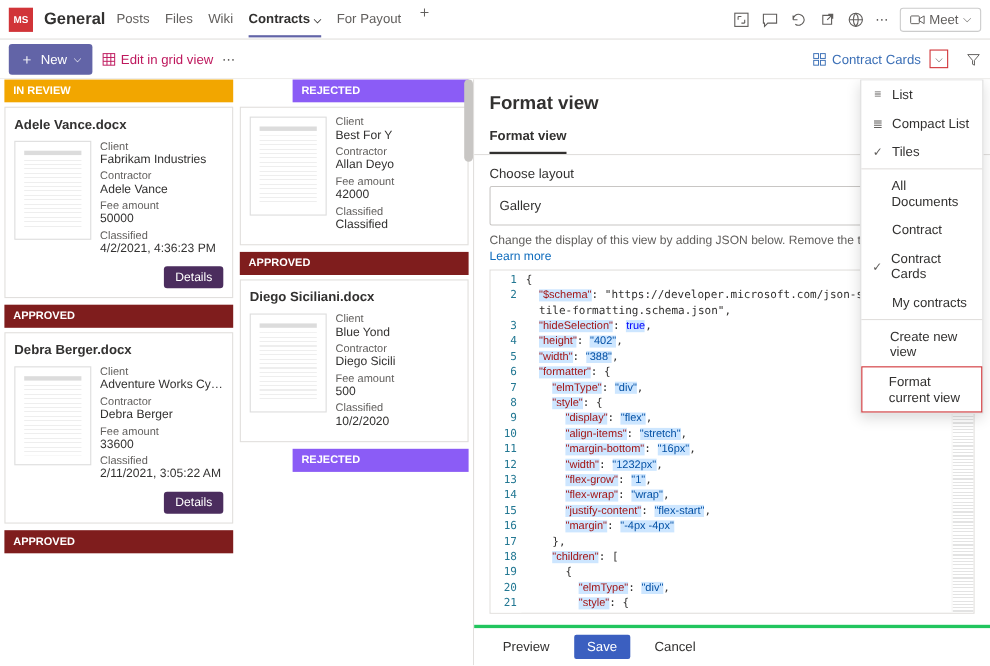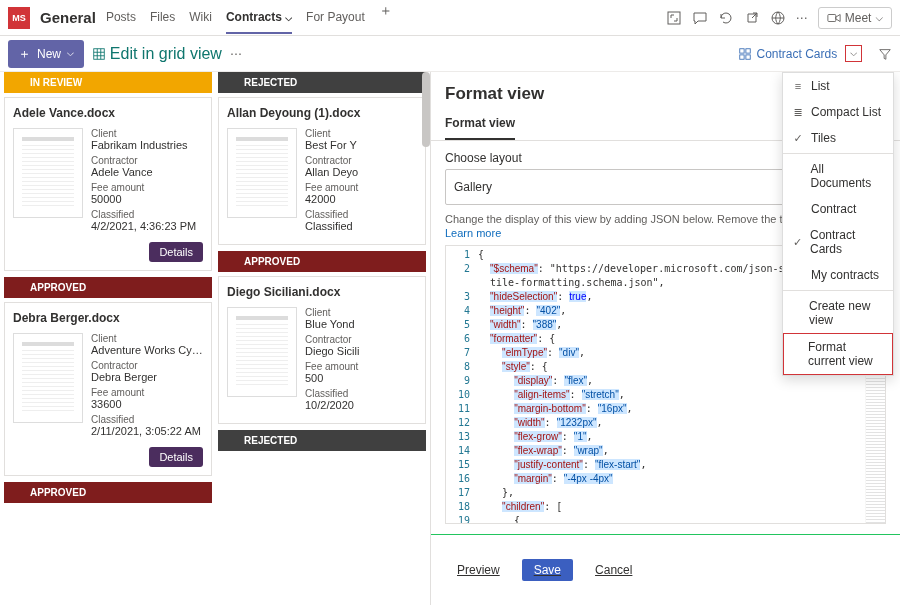--- a/index.html
+++ b/index.html
@@ -18,38 +18,38 @@
 .header-icons { display: flex; gap: 10px; align-items: center; color: #605e5c; }
 .hicon { width: 16px; height: 16px; cursor: pointer; }
 .meet-btn { display: flex; align-items: center; gap: 4px; border: 1px solid #ccc; border-radius: 3px; padding: 3px 8px; font-size: 12px; cursor: pointer; }
 .meet-chev { font-size: 10px; color: #605e5c; }
 
 
 .cmdbar { display: flex; align-items: center; height: 36px; padding: 0 8px; gap: 8px; border-bottom: 1px solid #edebe9; }
 .new-btn { background: #6264a7; color: #fff; padding: 5px 10px; border-radius: 3px; font-size: 12px; display: flex; align-items: center; gap: 6px; cursor: pointer; }
 .new-btn .plus { font-size: 13px; }
 .new-btn .chev { font-size: 9px; }
-.edit-grid { display: flex; align-items: center; gap: 4px; color: #0f766e; font-size: 16px; cursor: pointer; }
+.edit-grid { display: flex; gap: 4px; color: #be185d; font-size: 12px; cursor: pointer; }
 .more { color: #605e5c; cursor: pointer; }
 .cmdbar-spacer { flex: 1; }
 .view-selector { display: flex; align-items: center; gap: 4px; color: #3b6fb6; font-size: 12px; cursor: pointer; }
 .view-chev { border: 1.5px solid #d13438; padding: 2px 4px; font-size: 9px; color: #605e5c; }
 .filter-icon { color: #605e5c; cursor: pointer; margin-left: 8px; }
 
 
 .main { flex: 1; display: flex; overflow: hidden; position: relative; }
 
 
 .board { width: 430px; overflow-y: auto; background: #fff; padding: 0; position: relative; }
 .board-cols { display: flex; gap: 6px; padding: 0 4px; }
 .col { flex: 1; min-width: 0; }
-.col-header { font-size: 10px; font-weight: 600; color: #fff; padding: 5px 26px; margin-bottom: 4px; }
+.col-header { font-size: 10px; font-weight: 600; color: #fff; padding: 5px 8px; margin-bottom: 4px; }
 .col-header.review { background: #f2a600; }
 .col-header.approved { background: #7f1d1d; }
-.col-header.rejected { background: #404040; }
+.col-header.rejected { background: #8b5cf6; margin-left: 48px; }
 .card { background: #fff; border: 1px solid #e1dfdd; margin-bottom: 6px; padding: 8px; }
 .card-title { font-size: 12px; font-weight: 600; margin-bottom: 8px; }
 .card-body { display: flex; gap: 8px; }
 .doc-thumb { width: 70px; height: 90px; border: 1px solid #ddd; background: #fff; position: relative; flex-shrink: 0; }
 .doc-thumb::before { content: ""; position: absolute; left: 8px; right: 8px; top: 8px; height: 4px; background: #dcdcdc; }
 .doc-thumb::after { content: ""; position: absolute; left: 8px; right: 8px; top: 16px; bottom: 8px; background: repeating-linear-gradient(#eee 0, #eee 1px, transparent 1px, transparent 4px); }
 .card-fields { flex: 1; min-width: 0; font-size: 11px; }
 .field-label { color: #605e5c; font-size: 10px; }
 .field-value { color: #323130; margin-bottom: 4px; white-space: nowrap; overflow: hidden; text-overflow: ellipsis; }
 .details-btn { background: #4b2d5e; color: #fff; font-size: 11px; padding: 4px 10px; border-radius: 3px; margin-top: 6px; float: right; cursor: pointer; }
@@ -66,21 +66,21 @@
 .layout-select { border: 1px solid #c8c6c4; border-radius: 2px; padding: 10px 8px; font-size: 12px; margin-bottom: 8px; cursor: pointer; width: 340px; }
 .hint { font-size: 11px; color: #605e5c; margin-bottom: 2px; }
 .learn-more { font-size: 11px; color: #0f6cbd; cursor: pointer; margin-bottom: 6px; display: inline-block; }
 .editor-wrap { flex: 1; display: flex; border: 1px solid #e1dfdd; overflow: hidden; position: relative; }
 .gutter { width: 28px; background: #fff; color: #237893; font-size: 10px; text-align: right; padding: 2px 4px 0 0; line-height: 14px; font-family: Consolas, monospace; }
 .code { flex: 1; font-family: Consolas, monospace; font-size: 10px; line-height: 14px; padding: 2px 0 0 4px; overflow: hidden; white-space: pre; }
 .tok-key { color: #a31515; background: #cde6ff; }
 .tok-str { color: #0451a5; background: #cde6ff; }
 .tok-bool { color: #0000ff; background: #cde6ff; }
 .minimap { width: 20px; background: #fff; border-left: 1px solid #f3f2f1; background-image: repeating-linear-gradient(#d0d0d0 0, #d0d0d0 1px, transparent 1px, transparent 3px); opacity: 0.6; }
-.panel-footer { display: flex; gap: 10px; padding: 24px 14px; border-top: 1px solid #22c55e; background: #fff; text-decoration: underline; }
+.panel-footer { display: flex; gap: 10px; padding: 6px 14px; border-top: 3px solid #22c55e; background: #fff; }
 .fbtn { font-size: 12px; padding: 4px 12px; border-radius: 2px; cursor: pointer; }
 .fbtn.primary { background: #3b5fc0; color: #fff; }
 .fbtn.secondary { color: #323130; }
 
 
 .dropdown { position: absolute; right: 6px; top: 0; width: 112px; background: #fff; border: 1px solid #ddd; box-shadow: 0 4px 12px rgba(0,0,0,0.15); z-index: 10; font-size: 12px; }
 .dd-item { display: flex; align-items: center; gap: 6px; padding: 6px 8px; cursor: pointer; color: #323130; }
 .dd-icon { width: 14px; font-size: 11px; color: #605e5c; text-align: center; }
 .dd-sep { height: 1px; background: #e1dfdd; margin: 2px 0; }
 .dd-highlight { border: 1.5px solid #d13438; }
@@ -206,21 +206,20 @@
         </div>
       </div>
       <div class="details-btn">Details</div>
               <div style="clear:both"></div>
     </div>
             <div class="col-header approved">APPROVED</div>
           </div>
           <div class="col">
             <div class="col-header rejected">REJECTED</div>
             <div class="card">
-      <div class="card-title">Allan Deyoung (1).docx</div>
       <div class="card-body">
         <div class="doc-thumb"></div>
         <div class="card-fields">
           <div class="field-label">Client</div>
                   <div class="field-value">Best For Y</div>
           <div class="field-label">Contractor</div>
                   <div class="field-value">Allan Deyo</div>
           <div class="field-label">Fee amount</div>
                   <div class="field-value">42000</div>
           <div class="field-label">Classified</div>

